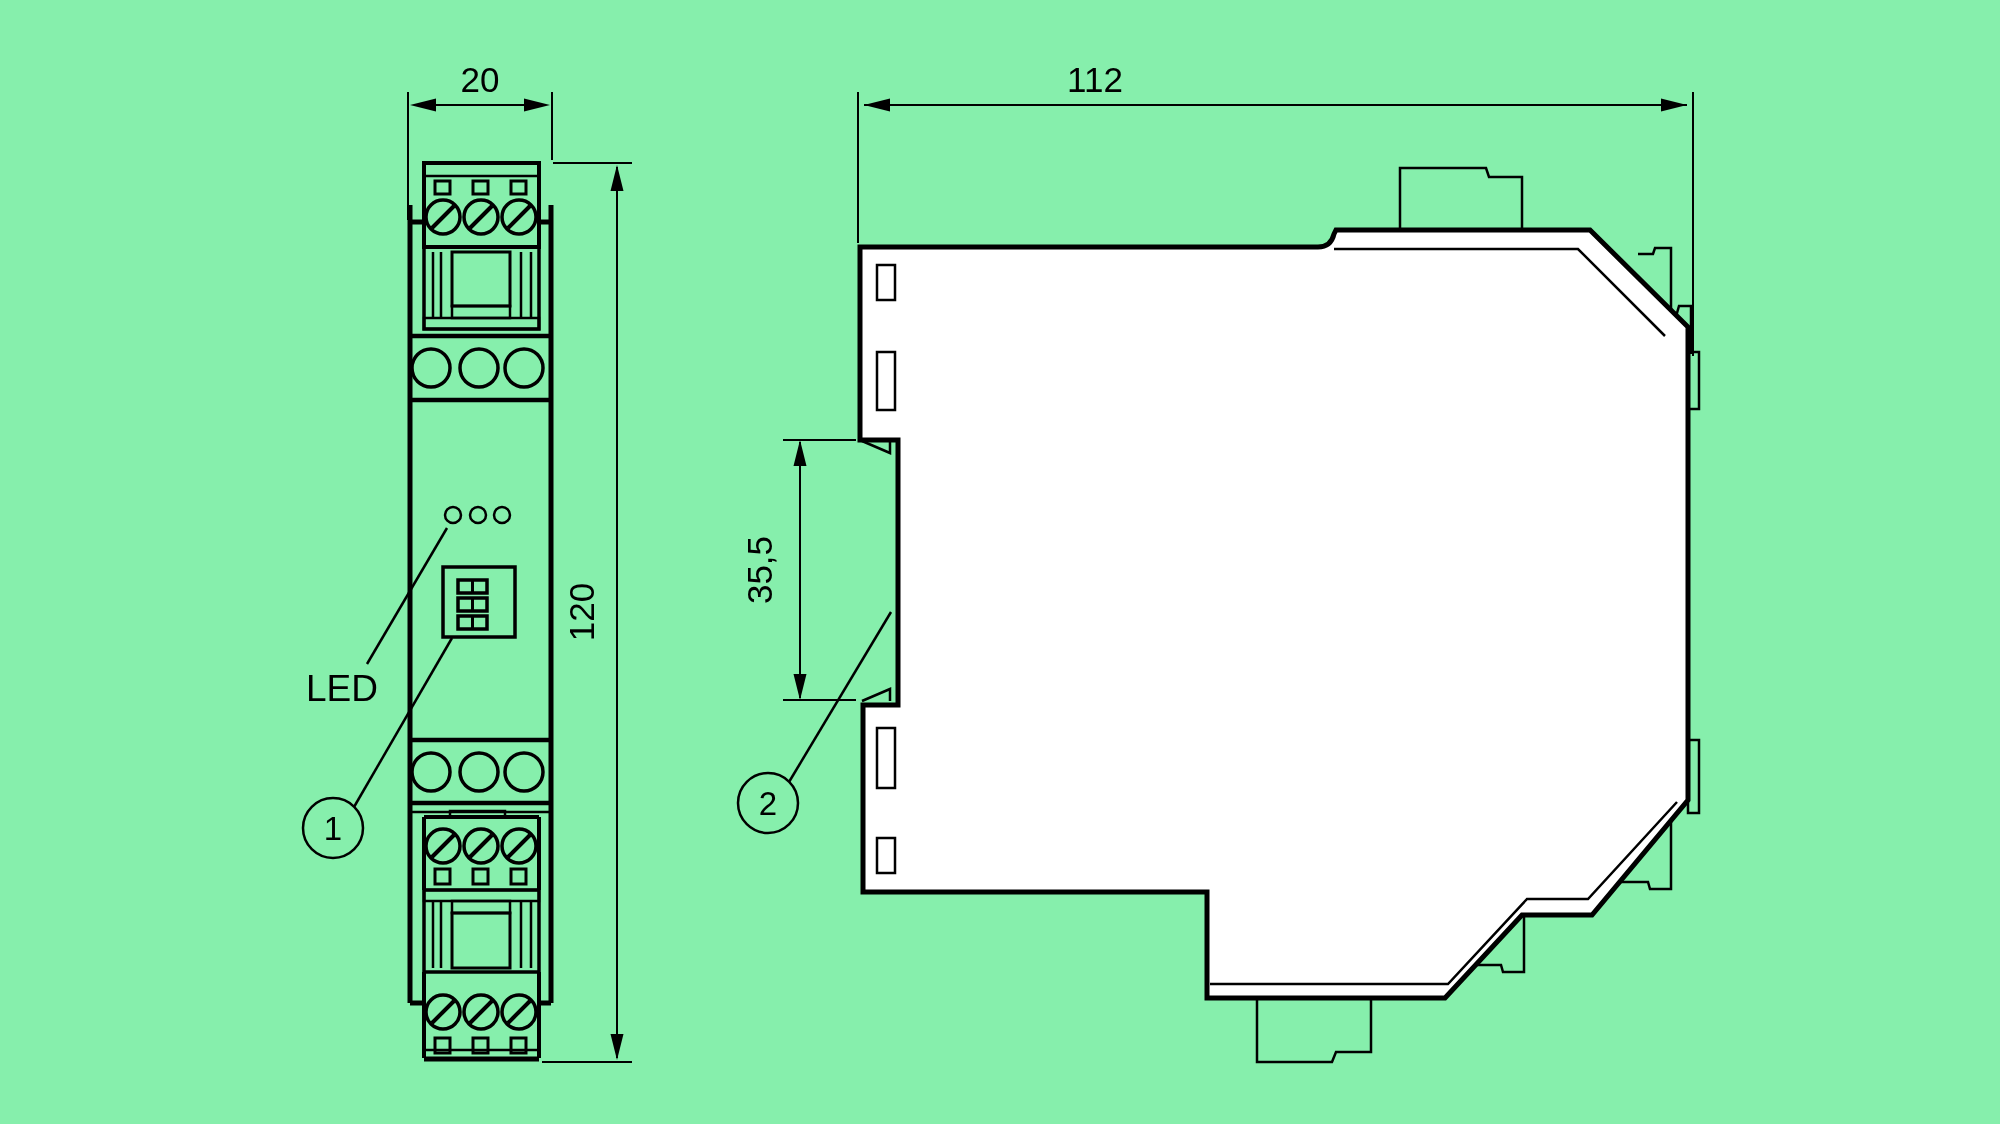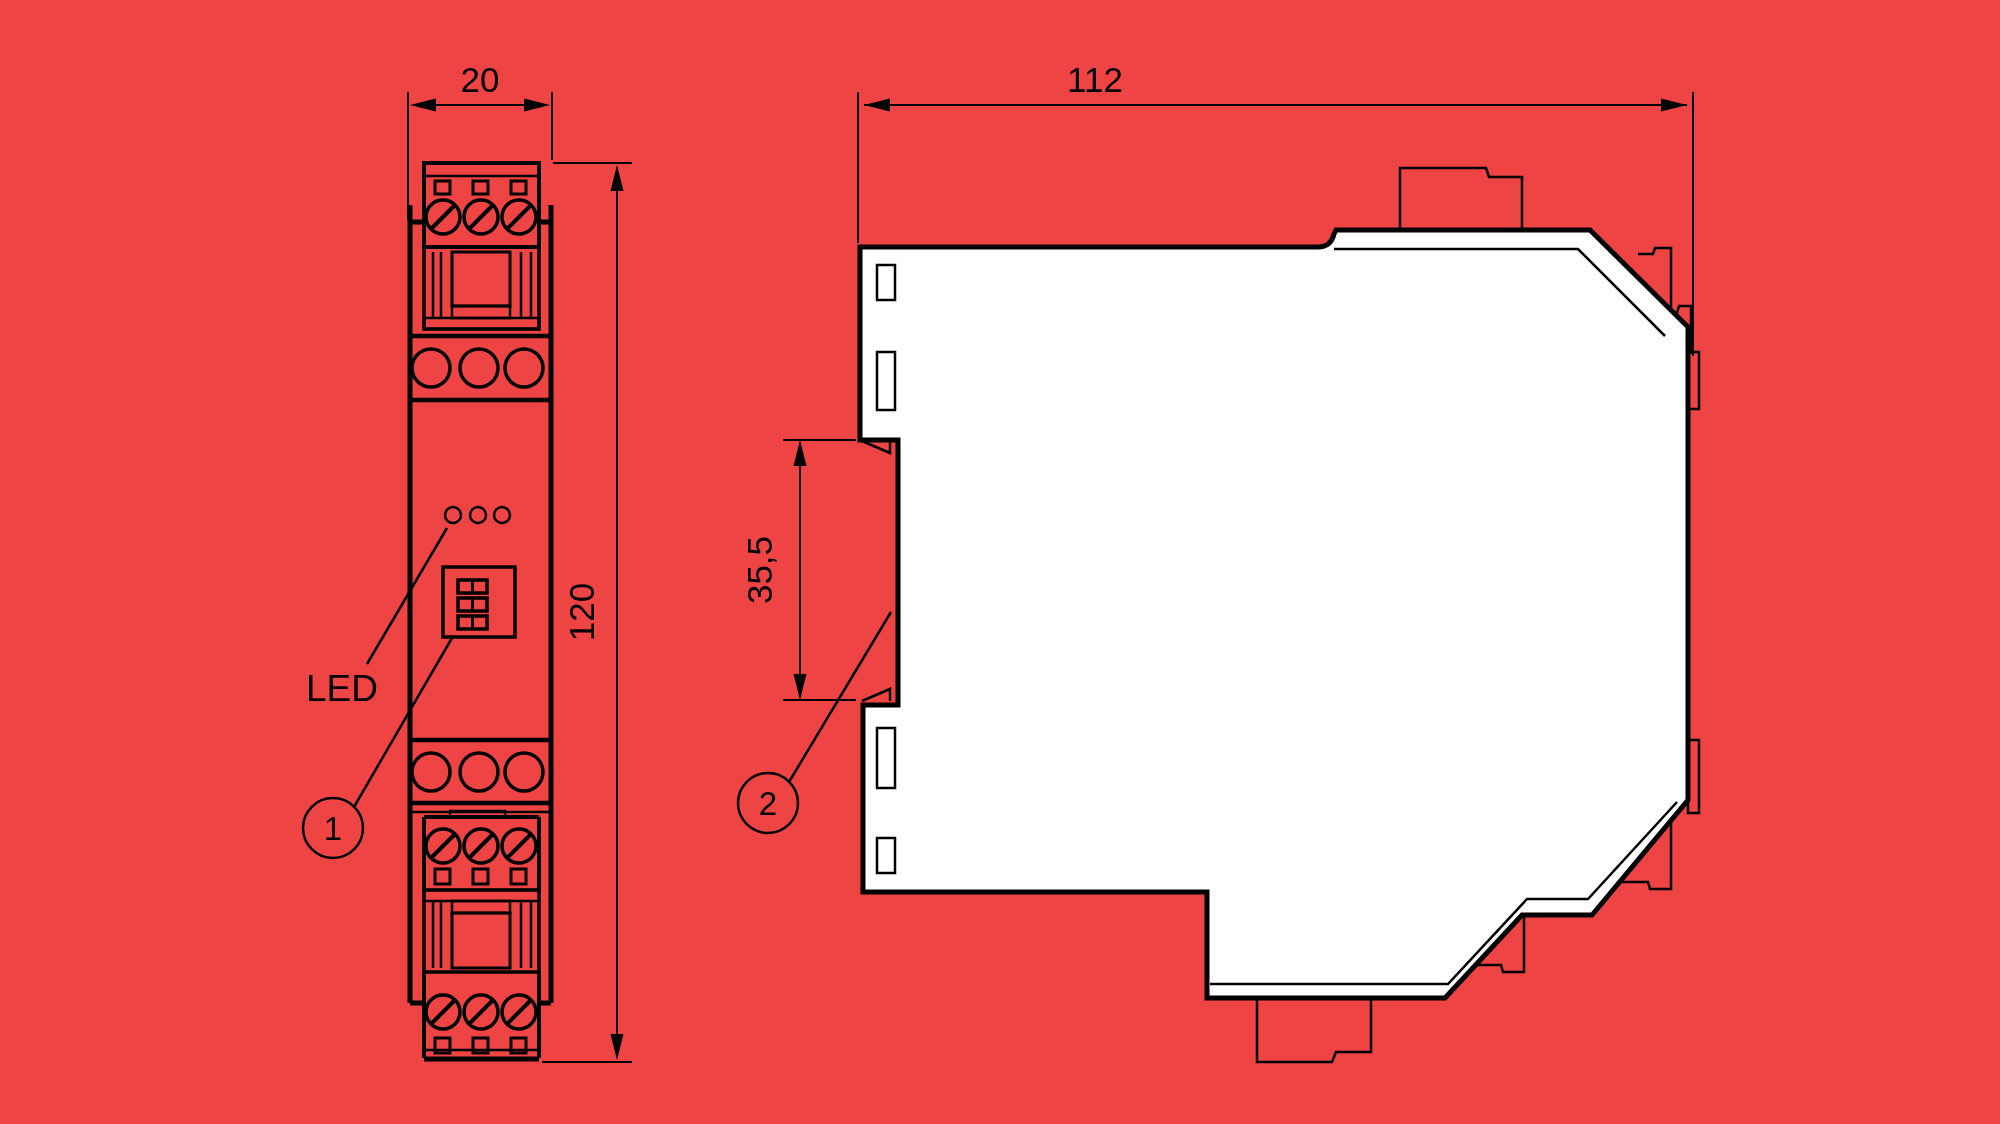--- a/index.html
+++ b/index.html
@@ -1,16 +1,16 @@
 <!DOCTYPE html>
 <html><head>
 <meta charset="utf-8">
 <style>
   html,body{margin:0;padding:0;background:#fff;}
-  .canvas{position:relative;width:2000px;height:1124px;background:#ef4444;overflow:hidden;
+  .canvas{position:relative;width:2000px;height:1124px;background:#86efac;overflow:hidden;
           font-family:"Liberation Sans", sans-serif;}
   svg{display:block;}
   svg text{font-family:"Liberation Sans", sans-serif;fill:#000;}
   .dim-text{font-size:35px;}
   .label-text{font-size:37px;}
   .callout-text{font-size:33px;}
 </style>
 </head>
 <body>
 

